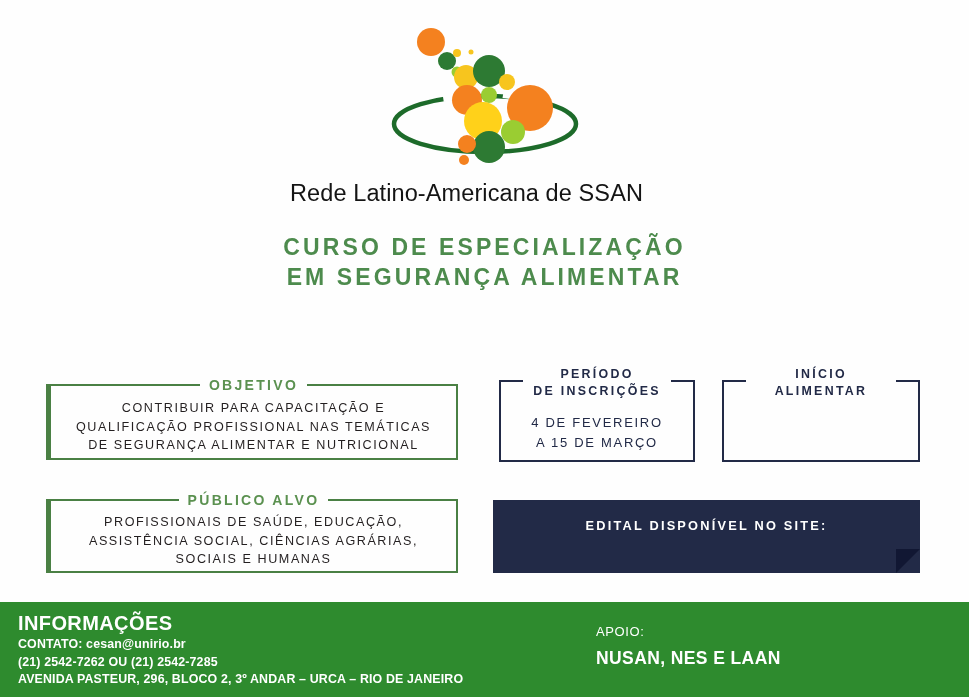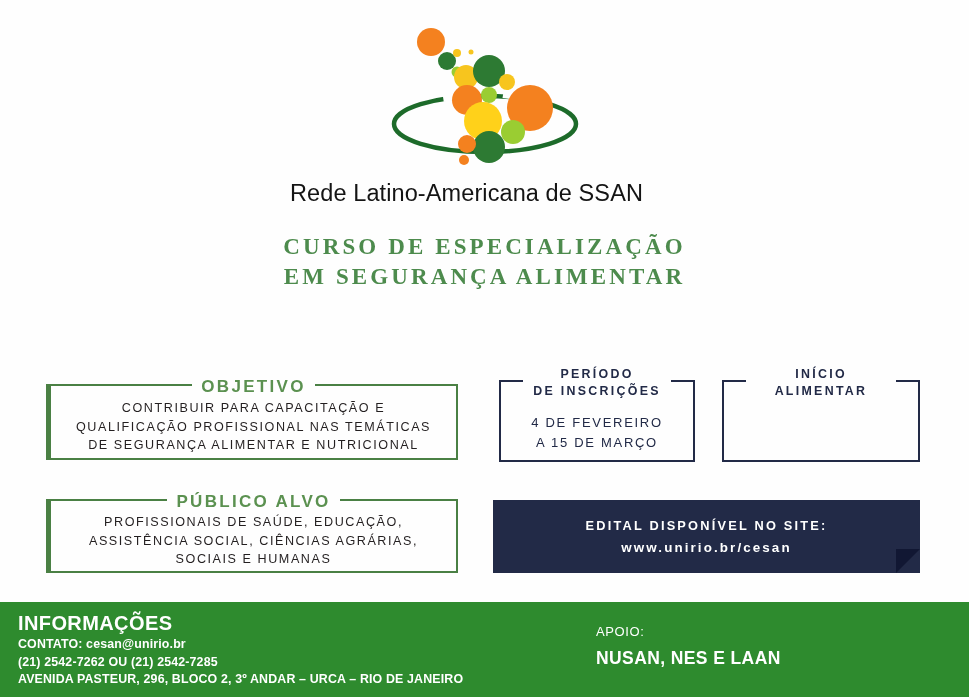--- a/index.html
+++ b/index.html
@@ -47,37 +47,37 @@
     position: absolute;
     left: 0; top: 232px;
     width: 969px;
     text-align: center;
     color: #4d8b4d;
     font-size: 23px;
     font-weight: bold;
     letter-spacing: 3.1px;
     line-height: 30px;
   }
-  #course-title .tl { display: block; font-family: Liberation Serif, serif; }
+  #course-title .tl { display: block; }
 
   
   .green-box {
     position: absolute;
     border: 2px solid #4a8044;
     border-left-width: 5px;
     background: #fefefe;
     box-sizing: border-box;
   }
   .green-box .box-head {
     position: absolute;
     top: -9px;
     left: 0;
     width: 100%;
     text-align: center;
-    font-size: 17px;
+    font-size: 14px;
     font-weight: bold;
     letter-spacing: 2.3px;
     color: #5b9150;
   }
   .green-box .box-head span {
     background: #fefefe;
     padding: 0 9px;
   }
   .green-box .box-body {
     color: #231f20;
@@ -291,21 +291,20 @@
     <div class="navy-frame"></div>
     <div class="navy-mask"></div>
     <div class="navy-head">
       <span class="hl">INÍCIO</span>
       <span class="hl">ALIMENTAR</span>
     </div>
   </div>
 
   <div id="edital-banner">
     <div class="line1">EDITAL DISPONÍVEL NO SITE:</div>
-    <div class="line2">www.unirio.br/cesan</div>
     <div id="banner-fold"></div>
   </div>
 
   <div id="footer">
 
     <div id="footer-info">
       <div class="info-title">INFORMAÇÕES</div>
       <div class="info-line">CONTATO: cesan@unirio.br</div>
       <div class="info-line">(21) 2542-7262 OU (21) 2542-7285</div>
       <div class="info-line">AVENIDA PASTEUR, 296, BLOCO 2, 3º ANDAR – URCA – RIO DE JANEIRO</div>

